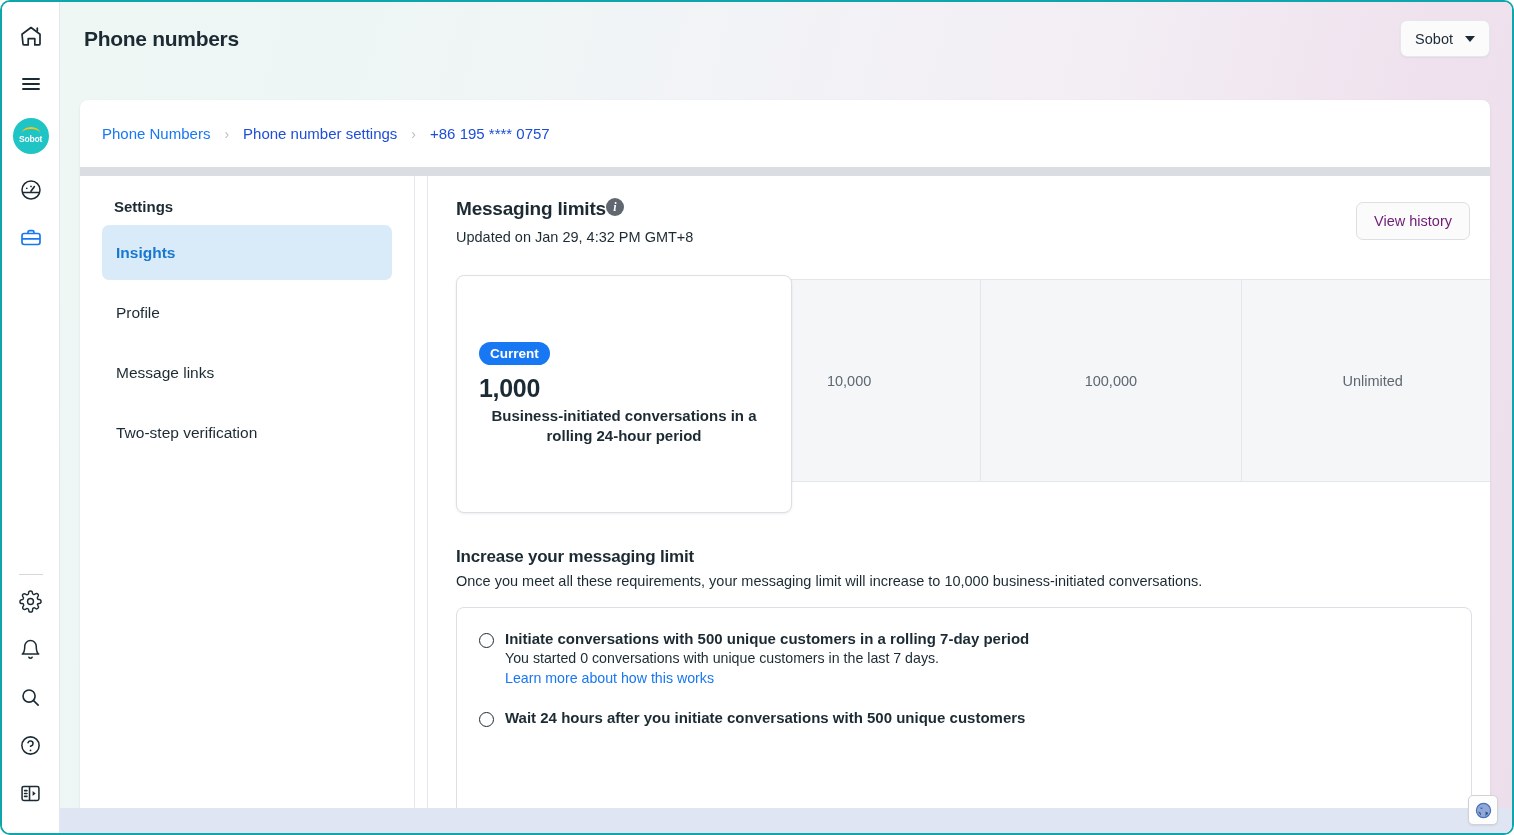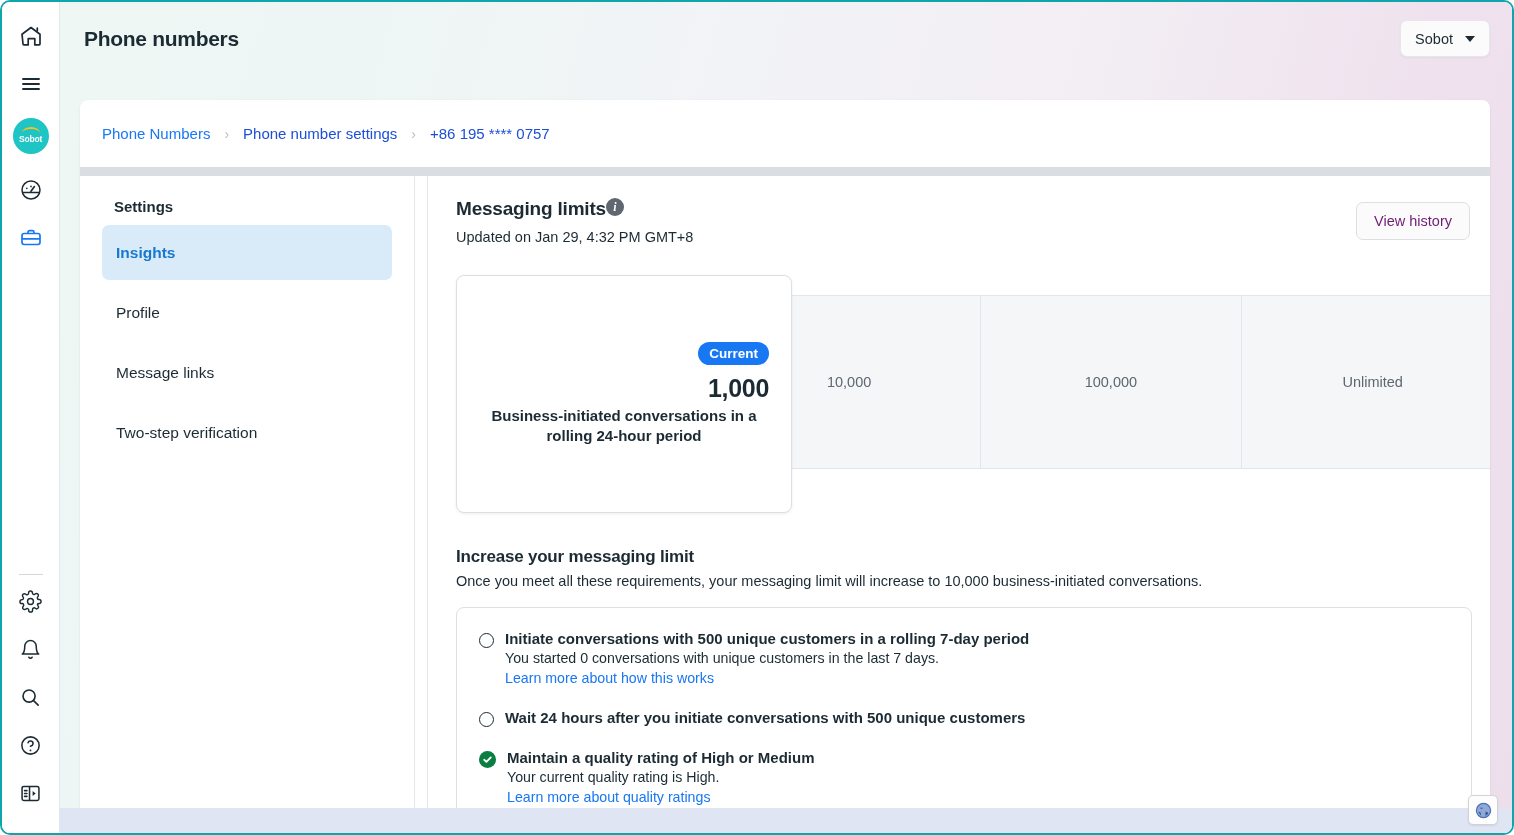--- a/index.html
+++ b/index.html
@@ -181,34 +181,34 @@
     height: 238px;
     width: 1048px;
   }
   .tier {
     flex: 1;
     background: #f4f6f7;
     border: 1px solid #e3e6ea;
     border-left: none;
     display: flex; align-items: center; justify-content: center;
     font-size: 14.5px; color: #5e6771;
-    margin-top: 20px;
+    margin-top: 4px;
     margin-bottom: 20px;
-    height: 174px;
+    height: 203px;
   }
   .tier:first-of-type { border-left: 1px solid #e3e6ea; border-radius: 6px 0 0 6px; }
   .tier:last-of-type { border-radius: 0 6px 6px 0; }
   .tier-current {
     position: absolute; left: 0; top: 0;
     width: 336px; height: 238px;
     background: #ffffff;
     border: 1px solid #dcdfe3;
     border-radius: 8px;
     box-shadow: 0 1px 3px rgba(0,0,0,.07);
-    display: flex; flex-direction: column; align-items: flex-end; justify-content: center;
+    display: flex; flex-direction: column; align-items: flex-start; justify-content: center;
     padding: 0 22px;
     z-index: 2;
   }
   .chip {
     background: #1877f2; color: #fff;
     font-size: 13.5px; font-weight: bold;
     border-radius: 12px; padding: 4px 11px;
     margin-bottom: 9px;
   }
   .tier-value { font-size: 25px; font-weight: bold; color: #1c2b33; letter-spacing: -0.3px; }
@@ -433,32 +433,20 @@
             </div>
           </div>
 
           <div class="req-item">
             <div class="radio-off"></div>
             <div class="req-text">
               <div class="req-title">Wait 24 hours after you initiate conversations with 500 unique customers</div>
             </div>
           </div>
 
-          <div class="req-item">
-            <div class="check-on">
-              <svg width="11" height="11" viewBox="0 0 12 12" fill="none" stroke="#ffffff" stroke-width="2" stroke-linecap="round" stroke-linejoin="round">
-                <path d="M2.4 6.3 4.8 8.6 9.6 3.7"></path>
-              </svg>
-            </div>
-            <div class="req-text">
-              <div class="req-title">Maintain a quality rating of High or Medium</div>
-              <div class="req-desc">Your current quality rating is High.</div>
-              <span class="req-link">Learn more about quality ratings</span>
-            </div>
-          </div>
 
         </div>
 
       </div>
     </div>
   </div>
 
   <div class="bottom-strip"></div>
 
   <div class="globe-btn">

